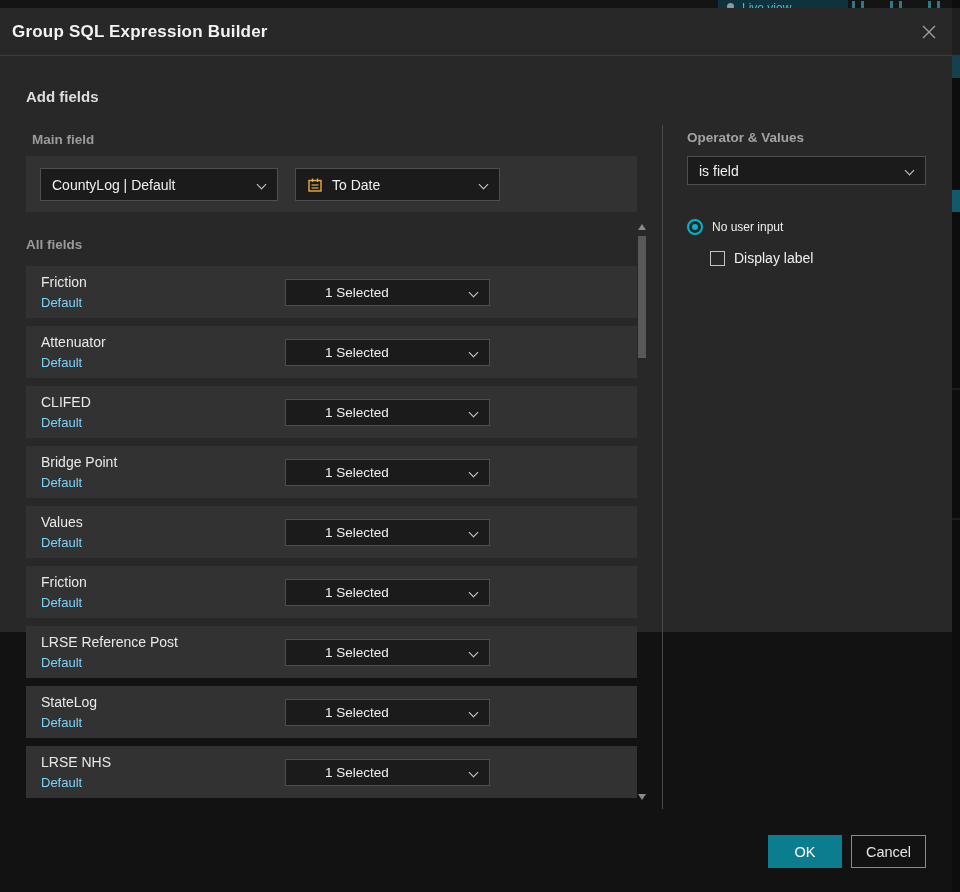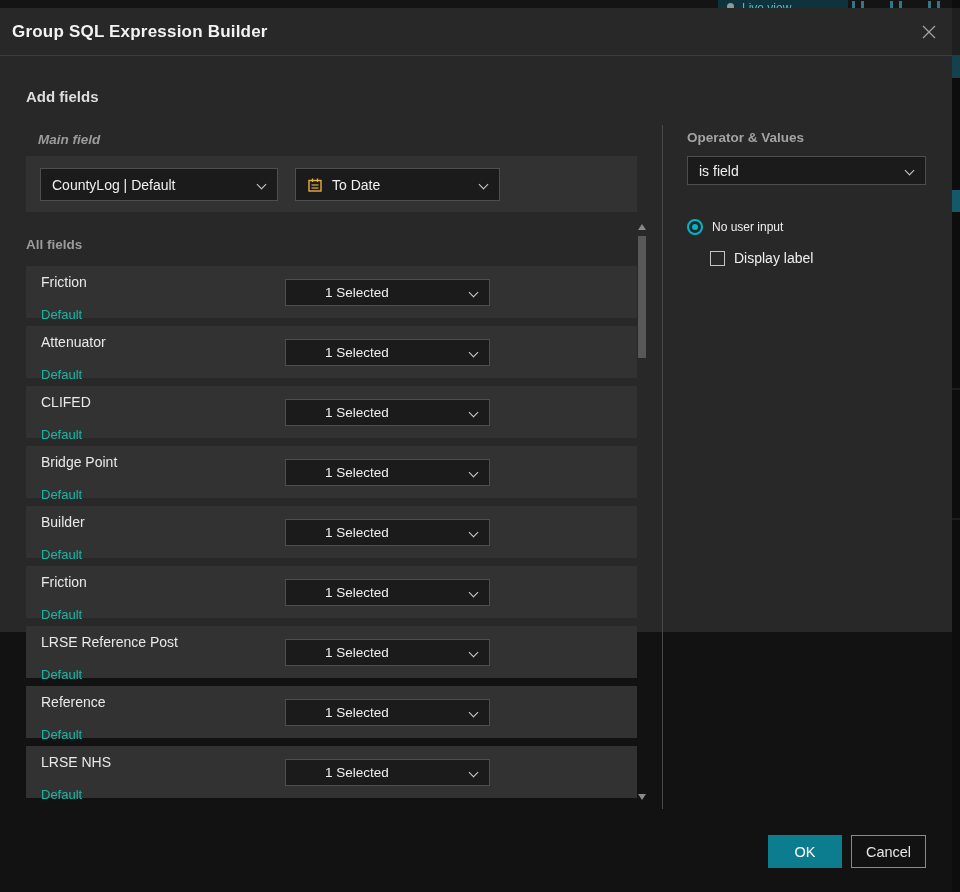--- a/index.html
+++ b/index.html
@@ -35,21 +35,21 @@
   .rs-e{top:518px;height:2px;background:#1d1d1d;}
 
   
   .dialog{position:absolute;left:0;top:8px;width:952px;height:624px;background:var(--dialog-bg);}
   .dlg-header{position:absolute;left:0;top:0;width:100%;height:48px;border-bottom:1px solid #3c3c3c;}
   .dlg-title{position:absolute;left:12px;top:0;line-height:48px;font-size:17px;font-weight:600;color:#f3f3f3;letter-spacing:.2px;}
   .close-btn{position:absolute;right:12px;top:13px;width:22px;height:22px;cursor:pointer;display:flex;align-items:center;justify-content:center;background:none;border:none;}
 
   .section-title{position:absolute;left:26px;top:80px;font-size:15px;font-weight:700;color:#dedede;}
   .group-label{position:absolute;font-size:13.5px;font-weight:700;color:#9b9b9b;}
-  .lbl-main{left:38px;top:124px;font-style:italic;}
+  .lbl-main{left:32px;top:124px;}
   .lbl-all{left:26px;top:229px;}
 
   .main-panel{position:absolute;left:26px;top:148px;width:611px;height:56px;background:var(--panel-bg);}
 
   .select{
     position:absolute;background:var(--control-bg);border:1px solid #4e4e4e;
     display:flex;align-items:center;color:#f0f0f0;font-size:14px;cursor:pointer;
   }
   .select .txt{flex:1;padding-left:11px;white-space:nowrap;overflow:hidden;}
   .chev{width:8px;height:8px;margin-right:12px;position:relative;flex:none;}
@@ -60,21 +60,21 @@
   }
   .sel-field{left:14px;top:12px;width:238px;height:33px;}
   .sel-type{left:269px;top:12px;width:205px;height:33px;}
   .cal-icon{width:16px;height:16px;margin-left:11px;flex:none;}
   .sel-type .txt{padding-left:9px;}
 
   
   .fields-list{position:absolute;left:26px;top:258px;width:611px;}
   .field-row{position:relative;width:611px;height:52px;background:var(--panel-bg);margin-bottom:8px;}
   .fr-name{position:absolute;left:15px;top:8px;font-size:14px;color:#e9e9e9;}
-  .fr-sub{position:absolute;left:15px;top:41px;font-size:13px;color:#14b8a6;}
+  .fr-sub{position:absolute;left:15px;top:29px;font-size:13px;color:#7dd3fc;}
   .fr-select{left:259px;top:13px;width:205px;height:27px;padding-left:28px;}
   .fr-select .txt{font-size:13.5px;}
 
   
   .scrollbar{position:absolute;left:637px;top:214px;width:11px;height:580px;}
   .sb-arrow{position:absolute;left:1px;width:0;height:0;border-left:4.5px solid transparent;border-right:4.5px solid transparent;cursor:pointer;}
   .sb-up{top:2px;border-bottom:6px solid #8a8a8a;}
   .sb-down{bottom:2px;border-top:6px solid #8a8a8a;}
   .sb-thumb{position:absolute;left:1px;top:14px;width:8px;height:122px;background:#585858;cursor:pointer;}
 
@@ -193,21 +193,21 @@
     <div class="field-row">
       <span class="fr-name">Bridge Point</span>
       <span class="fr-sub">Default</span>
       <div class="select fr-select">
         <span class="txt">1 Selected</span>
         <span class="chev"></span>
       </div>
     </div>
 
     <div class="field-row">
-      <span class="fr-name">Builder</span>
+      <span class="fr-name">Values</span>
       <span class="fr-sub">Default</span>
       <div class="select fr-select">
         <span class="txt">1 Selected</span>
         <span class="chev"></span>
       </div>
     </div>
 
     <div class="field-row">
       <span class="fr-name">Friction</span>
       <span class="fr-sub">Default</span>
@@ -220,21 +220,21 @@
     <div class="field-row">
       <span class="fr-name">LRSE Reference Post</span>
       <span class="fr-sub">Default</span>
       <div class="select fr-select">
         <span class="txt">1 Selected</span>
         <span class="chev"></span>
       </div>
     </div>
 
     <div class="field-row">
-      <span class="fr-name">Reference</span>
+      <span class="fr-name">StateLog</span>
       <span class="fr-sub">Default</span>
       <div class="select fr-select">
         <span class="txt">1 Selected</span>
         <span class="chev"></span>
       </div>
     </div>
 
     <div class="field-row">
       <span class="fr-name">LRSE NHS</span>
       <span class="fr-sub">Default</span>

